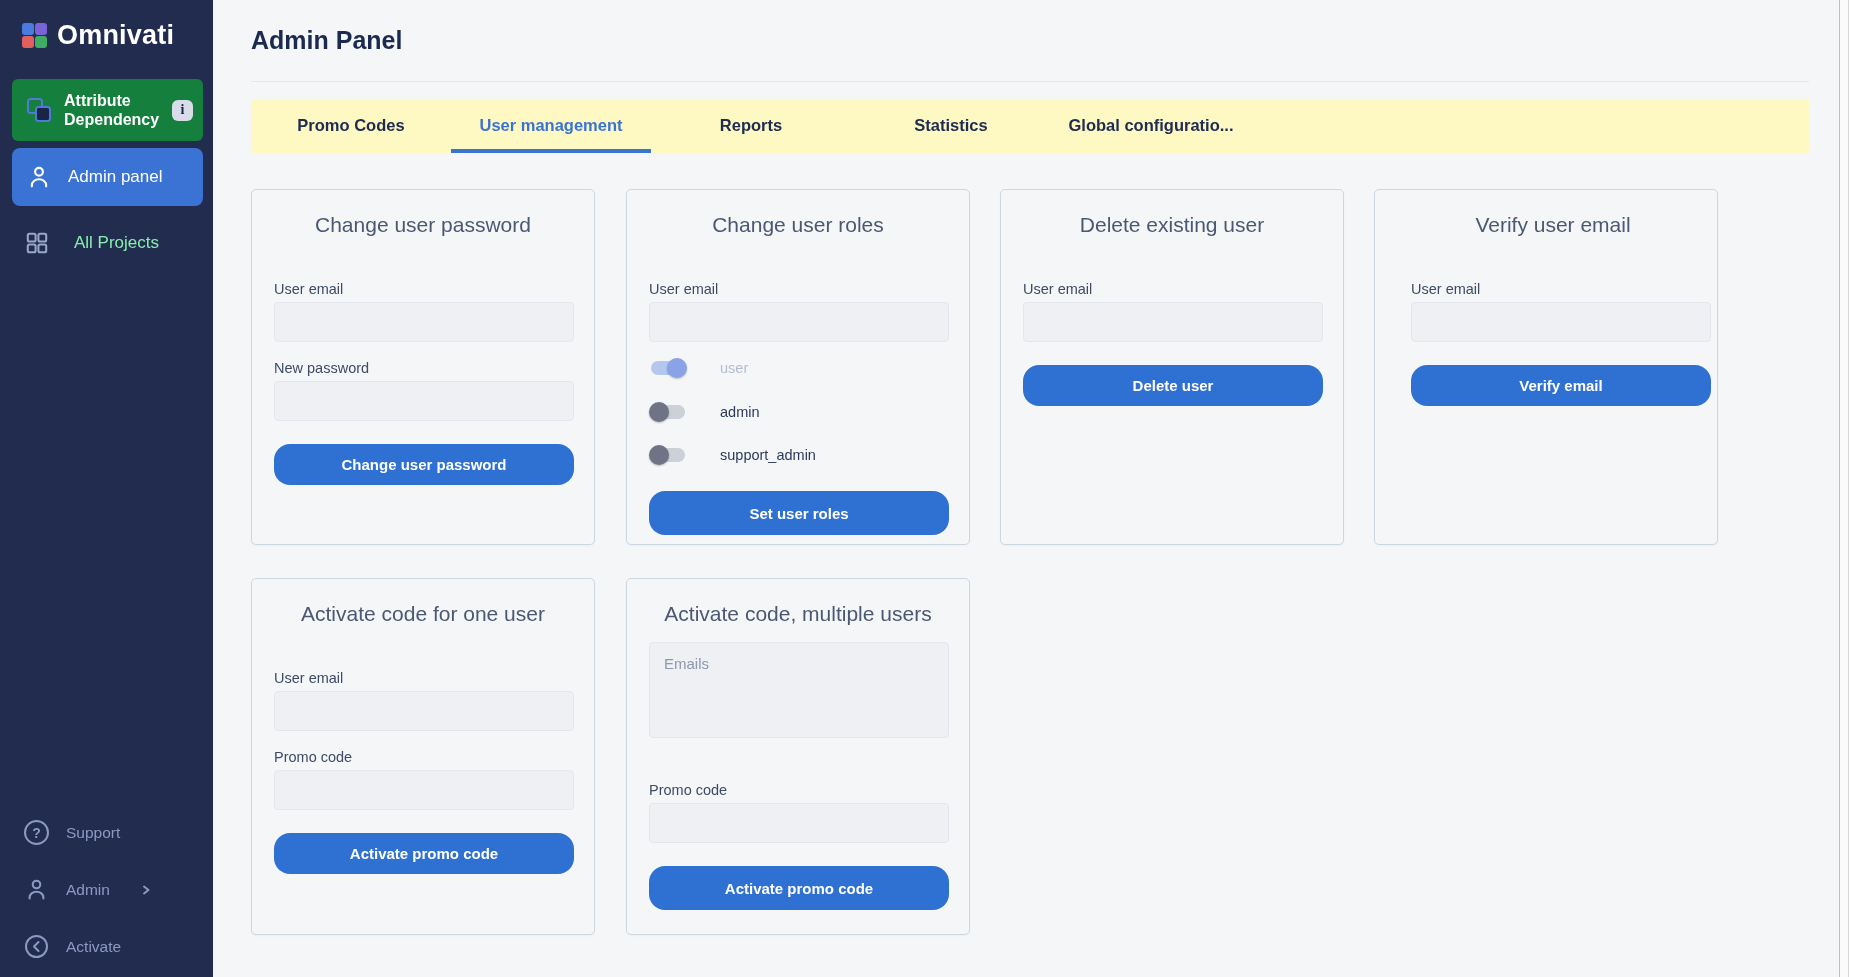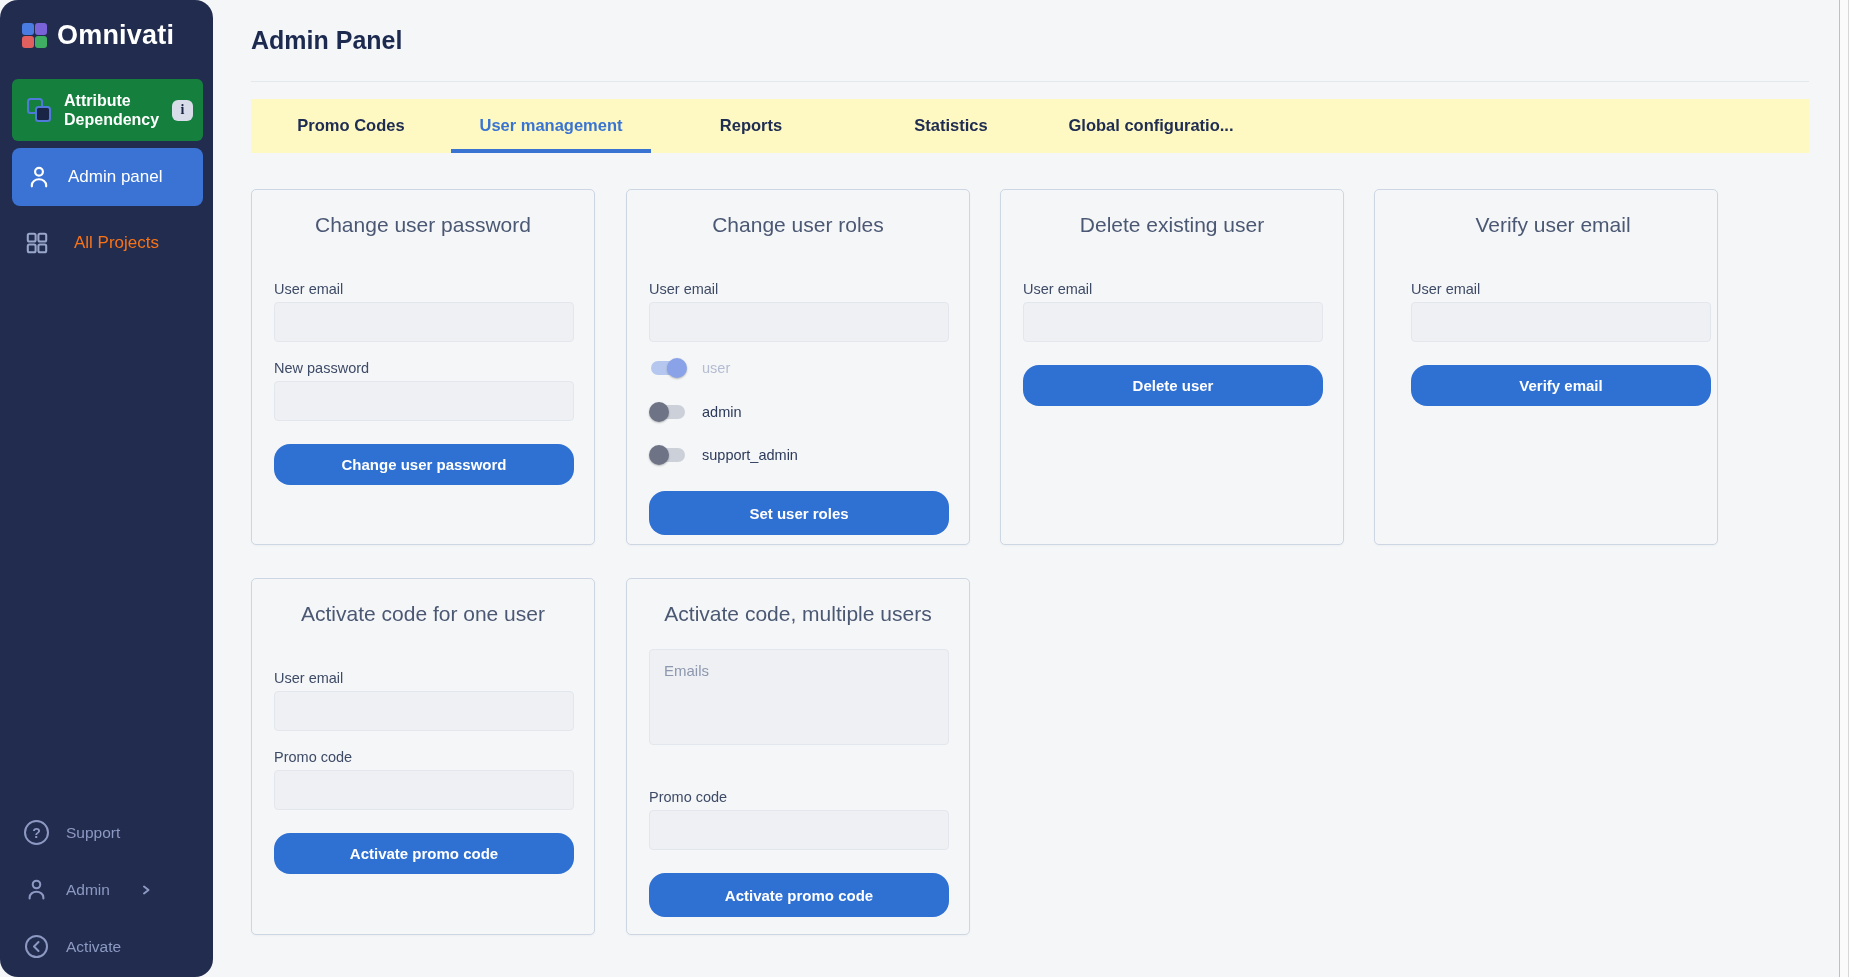--- a/index.html
+++ b/index.html
@@ -7,21 +7,21 @@
   body {
     font-family:"Liberation Sans", sans-serif;
     background:#f5f6f8;
     color:#1c2a50;
     position:relative;
   }
 
   
   .sidebar {
     position:absolute; left:0; top:0; width:213px; height:977px;
-    background:#212c4f; color:#fff;border-radius:18px;
+    background:#212c4f; color:#fff;
   }
   .logo-row { display:flex; align-items:center; gap:10px; padding:20px 0 0 22px; }
   .logo-mark { width:25px; height:25px; display:grid; grid-template-columns:12px 12px; grid-template-rows:12px 12px; gap:1px; }
   .logo-mark div { border-radius:3px; }
   .lm-blue { background:#4a7be0; }
   .lm-purple { background:#7a62d8; }
   .lm-red { background:#e05f5f; }
   .lm-green { background:#3fae62; }
   .logo-text { font-size:27px; font-weight:bold; letter-spacing:.2px; }
 
@@ -40,21 +40,21 @@
 
   .nav-item {
     display:flex; align-items:center; gap:16px; cursor:pointer;
     padding:0 12px 0 24px; height:50px; font-size:17px; color:#fff;
   }
   .nav-item.selected {
     margin:7px 10px 0 12px; border-radius:8px; height:58px; padding-left:14px;
     background:#3b73d4;
   }
   .nav-item .nav-icon { width:26px; height:26px; color:#fff; flex:0 0 26px; }
-  .nav-item.plain { margin-top:12px; color:#f97316;gap:24px; }
+  .nav-item.plain { margin-top:12px; color:#86efac;gap:24px; }
   .nav-item.plain .nav-icon { color:#9aa6c9; }
 
   .sidebar-footer {
     position:absolute; left:0; bottom:18px; width:100%;
     display:flex; flex-direction:column; gap:32px; padding-left:24px;
     color:#8d99c2;
   }
   .foot-item { display:flex; align-items:center; gap:17px; font-size:15.5px; cursor:pointer; }
   .foot-icon { width:25px; height:25px; color:#8d99c2; flex:0 0 25px; position:relative; }
   .q-circle {
@@ -89,35 +89,35 @@
   .card-title { margin-top:23px; text-align:center; font-size:21px; color:#4b5873; }
   .field-label { margin-top:44px; font-size:14.5px; color:#3e4b66; }
   .field-label.second { margin-top:18px; }
   .text-input {
     margin-top:5px; width:300px; height:40px; display:block;
     background:#eef0f4; border:1px solid #e3e6ec; border-radius:4px;
     font-family:"Liberation Sans", sans-serif; font-size:15px; color:#2c3a5a; padding:0 12px;
     outline:none;
   }
   .emails-area {
-    margin-top:23px; width:300px; height:96px; display:block; resize:none;
+    margin-top:16px; width:300px; height:96px; display:block; resize:none;
     background:#eef0f4; border:1px solid #e3e6ec; border-radius:4px;
     font-family:"Liberation Sans", sans-serif; font-size:15px; color:#2c3a5a; padding:12px 14px;
     outline:none;
   }
   .emails-area::placeholder, .text-input::placeholder { color:#8d98ae; }
   .btn {
     margin-top:23px; width:300px; height:41px; border:none; border-radius:16px;
     background:#2f70d3; color:#fff; font-family:"Liberation Sans", sans-serif;
     font-size:15px; font-weight:bold; cursor:pointer; display:block;
   }
   .btn.tall { height:44px; }
 
   
-  .role-row { display:flex; align-items:center; gap:15px; height:26px;text-align:right; }
+  .role-row { display:flex; align-items:center; gap:33px; height:26px;text-align:right; }
   .role-row.r1 { margin-top:13px; }
   .role-row.r2 { margin-top:18px; }
   .role-row.r3 { margin-top:17px; }
   .switch { position:relative; width:38px; height:22px; cursor:pointer; flex:0 0 38px; }
   .switch .track { position:absolute; left:2px; top:4px; width:34px; height:14px; border-radius:7px; background:#ccd0d9; }
   .switch .knob { position:absolute; top:1px; left:0; width:20px; height:20px; border-radius:50%; background:#6e7486; box-shadow:0 1px 2px rgba(0,0,0,.25); }
   .switch.on .track { background:#b5c7ef; }
   .switch.on .knob { left:18px; background:#8aa2e8; }
   .role-label { font-size:14.5px; color:#2c3a5a; }
   .role-label.muted { color:#b4bcd1; }

